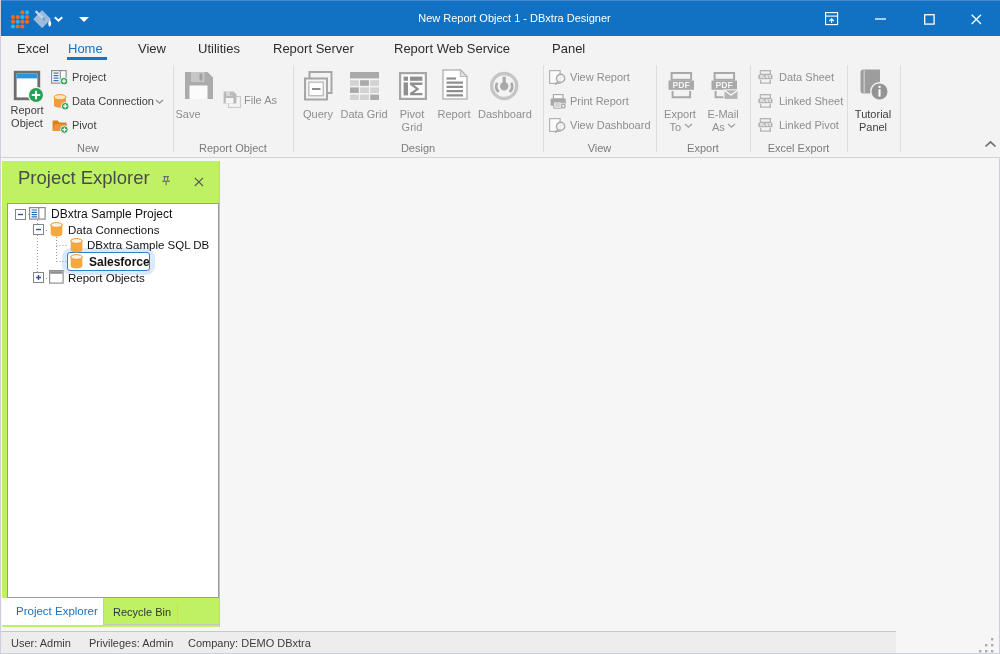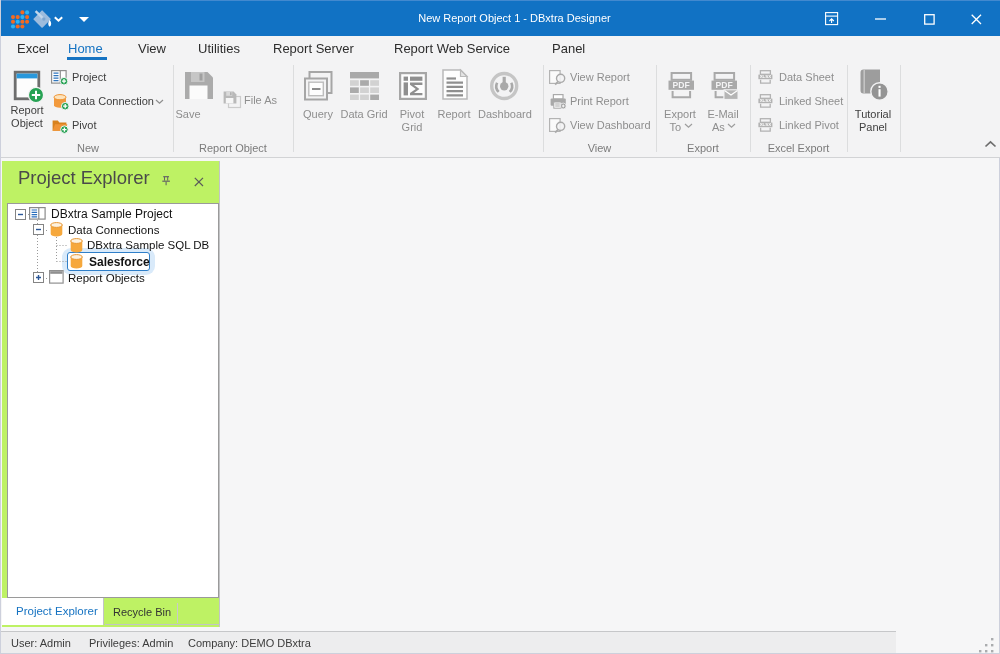--- a/index.html
+++ b/index.html
@@ -85,20 +85,21 @@
 <div id="ribbon"></div>
 <div class="sep" style="left:172px"></div>
 <div class="sep" style="left:292px"></div>
 <div class="sep" style="left:542px"></div>
 <div class="sep" style="left:655px"></div>
 <div class="sep" style="left:749px"></div>
 <div class="sep" style="left:846px"></div>
 <div class="sep" style="left:899px"></div>
 <div class="glbl" style="left:2px;width:170px">New</div>
 <div class="glbl" style="left:172px;width:120px">Report Object</div>
+<div class="glbl" style="left:292px;width:250px">Design</div>
 <div class="glbl" style="left:542px;width:113px">View</div>
 <div class="glbl" style="left:655px;width:94px">Export</div>
 <div class="glbl" style="left:749px;width:97px">Excel Export</div>
 <svg class="a" style="left:983px;top:140px" width="13" height="8" fill="none">
       <path d="M1.5 6.5 L6.5 1.8 L11.5 6.5" stroke="#6d6d6d" stroke-width="1.7"></path>
     </svg>
 
 <svg class="a" style="left:12px;top:70px" width="32" height="33">
  <rect x="2.2" y="2.2" width="23.6" height="26.6" fill="#fdfdfd" stroke="#6e6e6e" stroke-width="2.8"></rect>
  <rect x="3.6" y="3.6" width="20.8" height="4.8" fill="#2898dc"></rect>

